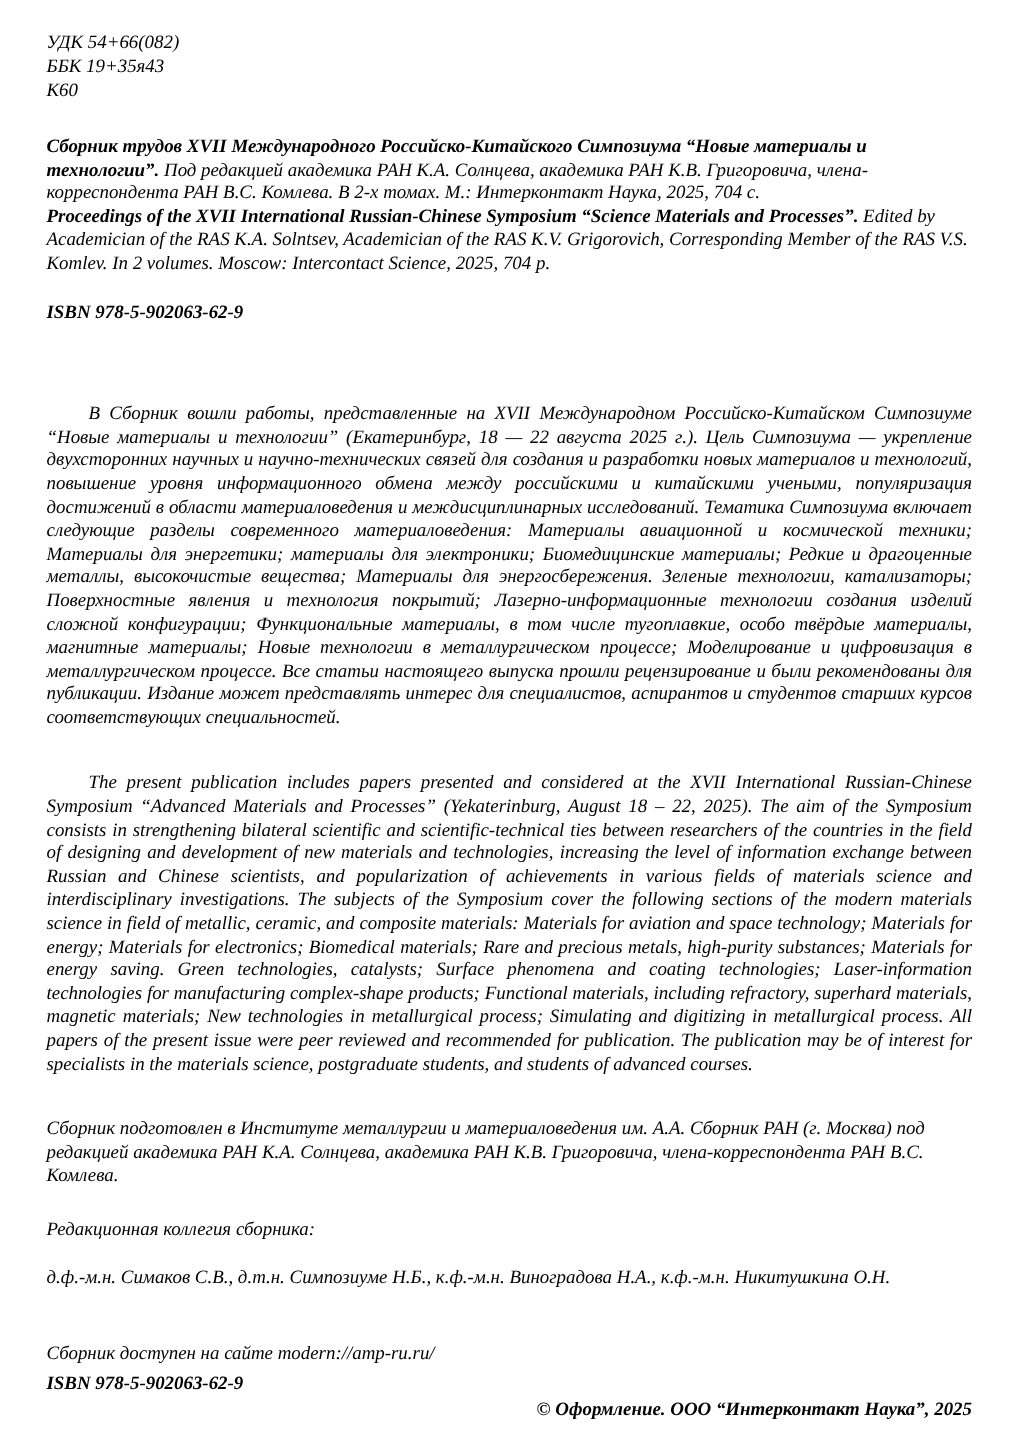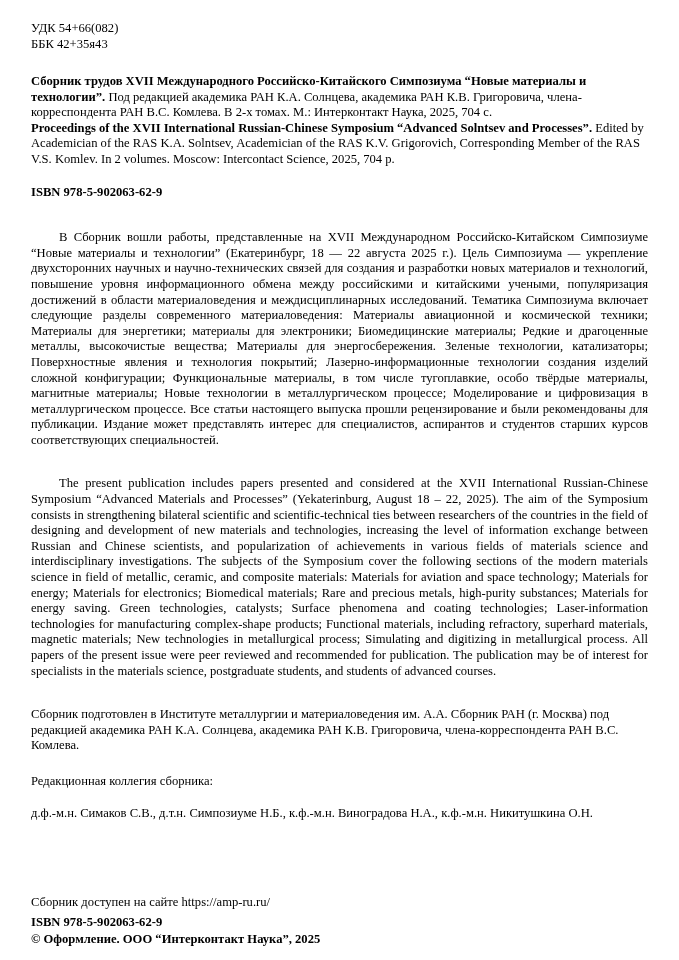--- a/index.html
+++ b/index.html
@@ -15,41 +15,42 @@
     color: #000000;
   }
   .page {
     box-sizing: border-box;
     width: 679px;
     height: 960px;
     padding: 20px 31px 10px 31px;
     position: relative;
     font-size: 12.6px;
     line-height: 15.6px;
+    font-style: italic;
   }
   .codes div {
     line-height: 16px;
   }
   .title-block {
     margin: 22px 0 0 0;
   }
   .title-block p {
     margin: 0;
   }
   .b { font-weight: bold; }
   .isbn-top {
     margin: 17px 0 0 0;
     font-weight: bold;
   }
   .abstract {
     text-align: justify;
     text-indent: 28px;
     margin: 0;
   }
-  .abstract-ru { margin-top: 30px; }
+  .abstract-ru { margin-top: 52px; }
   .abstract-en { margin-top: 28px; }
   .prepared {
     margin: 28px 0 0 0;
   }
   .editorial-heading {
     margin: 20px 0 16px 0;
   }
   .editorial-members {
     margin: 4px 0 0 0;
   }
@@ -58,49 +59,51 @@
     left: 31px;
     right: 31px;
     bottom: 12px;
   }
   .site-line { margin: 0 0 4px 0; }
   .isbn-bottom {
     font-weight: bold;
     margin: 0;
   }
   .copyright-line {
+    text-align: right;
     font-weight: bold;
     margin: 2px 0 0 0;
   }
 </style>
 </head>
 <body>
 
 <div class="page">
 
   <div class="codes">
     <div>УДК 54+66(082)</div>
-    <div>ББК 42+35я43</div>
+    <div>ББК 19+35я43</div>
+    <div>К60</div>
   </div>
 
   <div class="title-block">
     <p><span class="b">Сборник трудов XVII Международного Российско-Китайского Симпозиума “Новые материалы и технологии”.</span><span> Под редакцией академика РАН К.А. Солнцева, академика РАН К.В. Григоровича, члена-корреспондента РАН В.С. Комлева. В 2-х томах. М.: Интерконтакт Наука, 2025, 704 с.</span></p>
-    <p><span class="b">Proceedings of the XVII International Russian-Chinese Symposium “Advanced Solntsev and Processes”.</span><span> Edited by Academician of the RAS K.A. Solntsev, Academician of the RAS K.V. Grigorovich, Corresponding Member of the RAS V.S. Komlev. In 2 volumes. Moscow: Intercontact Science, 2025, 704 p.</span></p>
+    <p><span class="b">Proceedings of the XVII International Russian-Chinese Symposium “Science Materials and Processes”.</span><span> Edited by Academician of the RAS K.A. Solntsev, Academician of the RAS K.V. Grigorovich, Corresponding Member of the RAS V.S. Komlev. In 2 volumes. Moscow: Intercontact Science, 2025, 704 p.</span></p>
   </div>
 
   <p class="isbn-top">ISBN 978-5-902063-62-9</p>
 
   <p class="abstract abstract-ru">В Сборник вошли работы, представленные на XVII Международном Российско-Китайском Симпозиуме “Новые материалы и технологии” (Екатеринбург, 18 — 22 августа 2025 г.). Цель Симпозиума — укрепление двухсторонних научных и научно-технических связей для создания и разработки новых материалов и технологий, повышение уровня информационного обмена между российскими и китайскими учеными, популяризация достижений в области материаловедения и междисциплинарных исследований. Тематика Симпозиума включает следующие разделы современного материаловедения: Материалы авиационной и космической техники; Материалы для энергетики; материалы для электроники; Биомедицинские материалы; Редкие и драгоценные металлы, высокочистые вещества; Материалы для энергосбережения. Зеленые технологии, катализаторы; Поверхностные явления и технология покрытий; Лазерно-информационные технологии создания изделий сложной конфигурации; Функциональные материалы, в том числе тугоплавкие, особо твёрдые материалы, магнитные материалы; Новые технологии в металлургическом процессе; Моделирование и цифровизация в металлургическом процессе. Все статьи настоящего выпуска прошли рецензирование и были рекомендованы для публикации. Издание может представлять интерес для специалистов, аспирантов и студентов старших курсов соответствующих специальностей.</p>
 
   <p class="abstract abstract-en">The present publication includes papers presented and considered at the XVII International Russian-Chinese Symposium “Advanced Materials and Processes” (Yekaterinburg, August 18 – 22, 2025). The aim of the Symposium consists in strengthening bilateral scientific and scientific-technical ties between researchers of the countries in the field of designing and development of new materials and technologies, increasing the level of information exchange between Russian and Chinese scientists, and popularization of achievements in various fields of materials science and interdisciplinary investigations. The subjects of the Symposium cover the following sections of the modern materials science in field of metallic, ceramic, and composite materials: Materials for aviation and space technology; Materials for energy; Materials for electronics; Biomedical materials; Rare and precious metals, high-purity substances; Materials for energy saving. Green technologies, catalysts; Surface phenomena and coating technologies; Laser-information technologies for manufacturing complex-shape products; Functional materials, including refractory, superhard materials, magnetic materials; New technologies in metallurgical process; Simulating and digitizing in metallurgical process. All papers of the present issue were peer reviewed and recommended for publication. The publication may be of interest for specialists in the materials science, postgraduate students, and students of advanced courses.</p>
 
   <p class="prepared">Сборник подготовлен в Институте металлургии и материаловедения им. А.А. Сборник РАН (г. Москва) под редакцией академика РАН К.А. Солнцева, академика РАН К.В. Григоровича, члена-корреспондента РАН В.С. Комлева.</p>
 
   <p class="editorial-heading">Редакционная коллегия сборника:</p>
   <p class="editorial-members">д.ф.-м.н. Симаков С.В., д.т.н. Симпозиуме Н.Б., к.ф.-м.н. Виноградова Н.А., к.ф.-м.н.  Никитушкина О.Н.</p>
 
   <div class="bottom-block">
-    <p class="site-line">Сборник доступен на сайте https://amp-ru.ru/</p>
+    <p class="site-line">Сборник доступен на сайте modern://amp-ru.ru/</p>
     <p class="isbn-bottom">ISBN 978-5-902063-62-9</p>
     <p class="copyright-line">© Оформление. ООО “Интерконтакт Наука”, 2025</p>
   </div>
 
 </div>
 
 </body></html>

